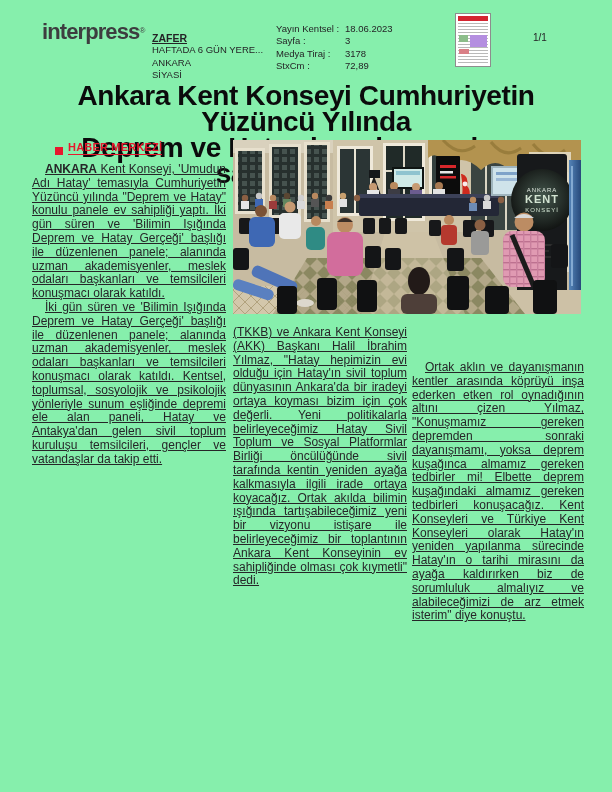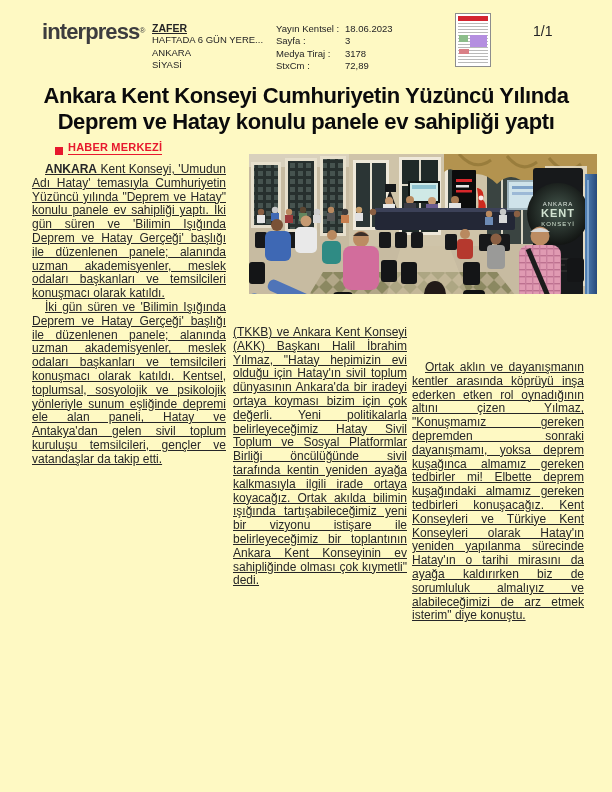--- a/index.html
+++ b/index.html
@@ -1,59 +1,59 @@
 <!DOCTYPE html>
 <html><head>
 <meta charset="utf-8">
 <style>
   html,body{margin:0;padding:0;background:#ffffff;}
-  .page{position:relative;width:612px;height:792px;background:#fef9c3;overflow:hidden;
+  .page{position:relative;width:612px;height:792px;background:#86efac;overflow:hidden;
         font-family:"Liberation Sans",sans-serif;color:#1c1c1e;}
 
   
   .logo{position:absolute;left:42px;top:19px;font-size:22px;font-weight:bold;
         letter-spacing:-0.9px;color:#3d3d3f;}
   .logo sup{font-size:8px;font-weight:normal;vertical-align:6px;}
-  .pub{position:absolute;left:152px;top:22px;font-size:9.5px;line-height:12.4px;
+  .pub{position:absolute;left:152px;top:32px;font-size:9.5px;line-height:12.4px;
        color:#242426;white-space:nowrap;}
   .pub-name{font-weight:bold;font-size:10.5px;text-decoration:underline;}
   .meta{position:absolute;left:276px;top:23px;font-size:9.5px;line-height:12.4px;color:#242426;}
   .meta-row{display:flex;}
   .meta-label{width:69px;}
   .thumb{position:absolute;left:455px;top:13px;width:36px;height:54px;border:1px solid #8d8d8d;
          background:#fff;box-sizing:border-box;padding:2px;}
   .t-mast{height:5px;background:#d42430;margin-bottom:2px;}
   .t-body{position:relative;height:41px;
           background:repeating-linear-gradient(#b9b9b9 0 1px,transparent 1px 3px);}
   .t-purple{position:absolute;left:12px;top:12px;width:17px;height:12px;background:#b48ee0;}
   .t-green{position:absolute;left:1px;top:12px;width:9px;height:7px;background:#8cbd8a;}
   .t-red2{position:absolute;left:1px;top:26px;width:10px;height:5px;background:#d97f86;}
-  .pagenum{position:absolute;left:533px;top:23px;font-size:14px;color:#242426;}
+  .pagenum{position:absolute;left:533px;top:32px;font-size:10px;color:#242426;}
 
   
   .headline{position:absolute;left:26px;top:83px;width:560px;text-align:center;
-            font-weight:bold;color:#0b0b0c;font-size:22px;line-height:26px;
+            font-weight:bold;color:#0b0b0c;font-size:28px;line-height:26px;
             letter-spacing:-0.4px;}
   .kicker{position:absolute;left:55px;top:141px;display:flex;align-items:flex-end;gap:5px;}
   .ksq{width:8px;height:8px;background:#e7182d;}
   .ktext{font-size:11px;font-weight:bold;color:#e7182d;border-bottom:1.5px solid #e7182d;
          padding-bottom:1px;letter-spacing:0.2px;}
 
   
   .col{position:absolute;font-size:12px;line-height:13.8px;text-align:justify;color:#262628;text-decoration:underline;}
   .col1{left:32px;top:163px;width:194px;}
   .col2{left:233px;top:326px;width:174px;}
   .col3{left:412px;top:326px;width:172px;margin-top:35px;}
   .para{margin:0;text-indent:13px;}
   .para.cont{text-indent:0;}
   .para.short{text-align:left;}
   .para b{font-weight:bold;}
 
   
-  .photo{position:absolute;left:233px;top:154px;width:348px;height:140px;overflow:hidden;margin-left:16px;}
+  .photo{position:absolute;left:233px;top:140px;width:348px;height:174px;overflow:hidden;}
   .photo svg{display:block;}
 </style>
 </head>
 <body>
 
 <div class="page">
 
   <div class="logo">
     <span>interpress</span><sup>®</sup>
   </div>

